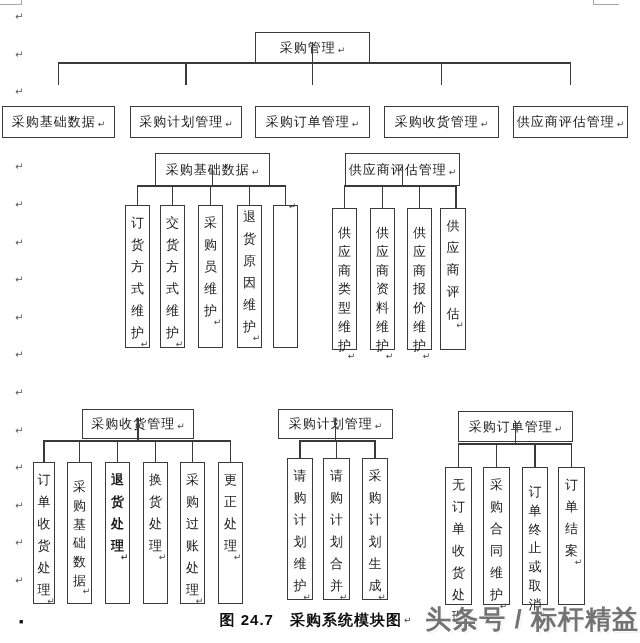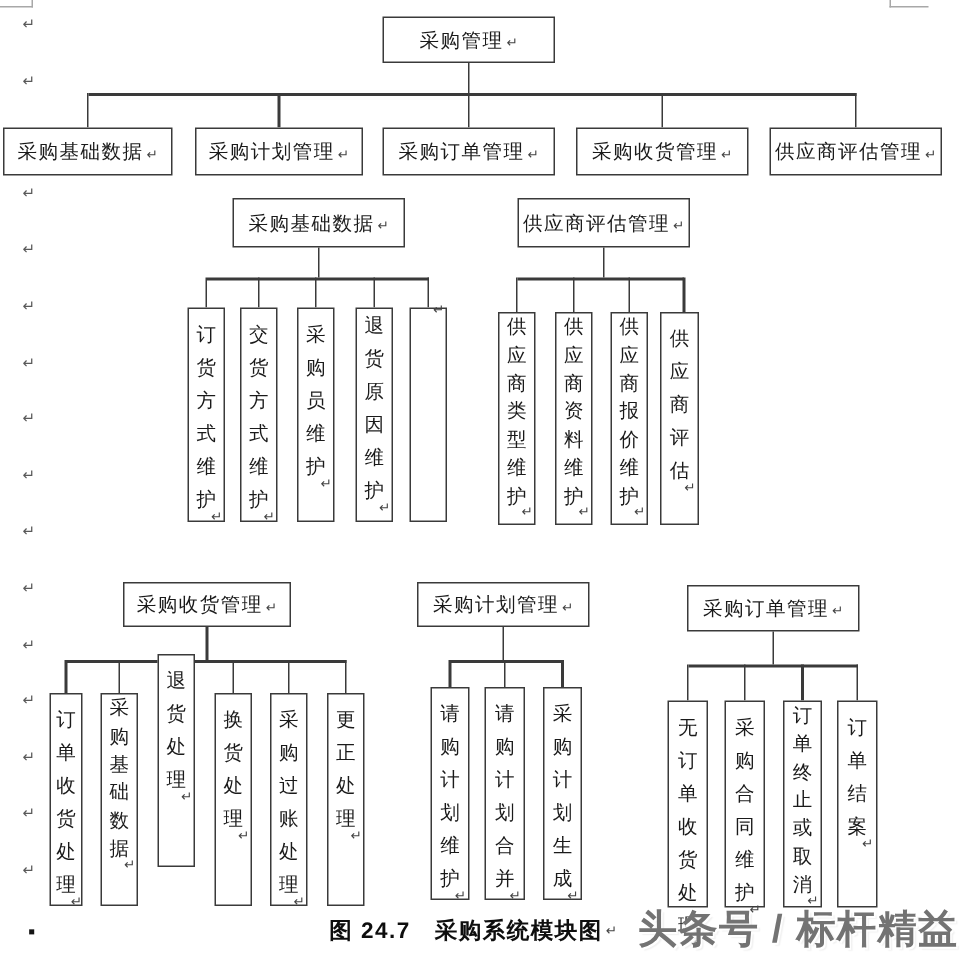--- a/index.html
+++ b/index.html
@@ -5,29 +5,29 @@
   html,body{margin:0;padding:0;background:#ffffff;}
   .page{position:relative;width:640px;height:643px;background:#ffffff;overflow:hidden;
         font-family:"Liberation Sans","DejaVu Sans",sans-serif;color:#1a1a1a;}
 
   
   .line{position:absolute;background:#3a3a3a;}
 
   
   .hbox{position:absolute;box-sizing:border-box;border:1.5px solid #3a3a3a;background:#fff;
         display:flex;align-items:center;justify-content:center;
-        font-size:13px;letter-spacing:1px;color:#1a1a1a;white-space:nowrap;}
+        font-size:13px;letter-spacing:1px;color:#1a1a1a;white-space:nowrap;margin-top:21px;}
   .hbox .ret{font-size:9px;color:#444;margin-left:2px;margin-top:4px;letter-spacing:0;}
 
   
   .vbox{position:absolute;box-sizing:border-box;border:1.5px solid #3a3a3a;background:#fff;
         display:flex;flex-direction:column;align-items:center;}
   .vlbl{display:block;width:15px;margin-top:6px;font-size:13px;line-height:22px;
         text-align:center;word-break:break-all;color:#1a1a1a;}
-  .vlbl.v7{line-height:18.8px;margin-top:0;}
+  .vlbl.v7{line-height:18.8px;margin-top:15px;}
   .vret{font-size:9px;color:#444;line-height:9px;transform:translate(7px,-4px);}
 
   
   .mark{position:absolute;left:15px;font-size:10px;color:#595959;line-height:10px;}
 
   
   .caption{position:absolute;top:611px;left:0;width:632px;text-align:center;
            font-size:15px;font-weight:bold;color:#0e0e0e;letter-spacing:1px;}
   .caption .ret{font-size:9px;font-weight:normal;color:#444;margin-left:2px;vertical-align:2px;}
 
@@ -169,21 +169,21 @@
       <div class="vbox" style="left: 33px; top: 462px; width: 22px; height: 142px;">
         <span class="vlbl">订单收货处理</span>
         <span class="vret">↵</span>
       </div>
       <div class="line" style="left: 78.75px; top: 440px; width: 1.5px; height: 22px;"></div>
       <div class="vbox" style="left: 67px; top: 462px; width: 25px; height: 142px;">
         <span class="vlbl v7">采购基础数据</span>
         <span class="vret">↵</span>
       </div>
       <div class="line" style="left: 116.75px; top: 440px; width: 1.5px; height: 22px;"></div>
-      <div class="vbox" style="left: 105px; top: 436px; width: 25px; height: 142px;">
+      <div class="vbox" style="left: 105px; top: 462px; width: 25px; height: 142px; font-weight: bold;">
         <span class="vlbl">退货处理</span>
         <span class="vret">↵</span>
       </div>
       <div class="line" style="left: 154.75px; top: 440px; width: 1.5px; height: 22px;"></div>
       <div class="vbox" style="left: 143px; top: 462px; width: 25px; height: 142px;">
         <span class="vlbl">换货处理</span>
         <span class="vret">↵</span>
       </div>
       <div class="line" style="left: 191.75px; top: 440px; width: 1.5px; height: 22px;"></div>
       <div class="vbox" style="left: 180px; top: 462px; width: 25px; height: 142px; font-family: Liberation Serif, serif;">

